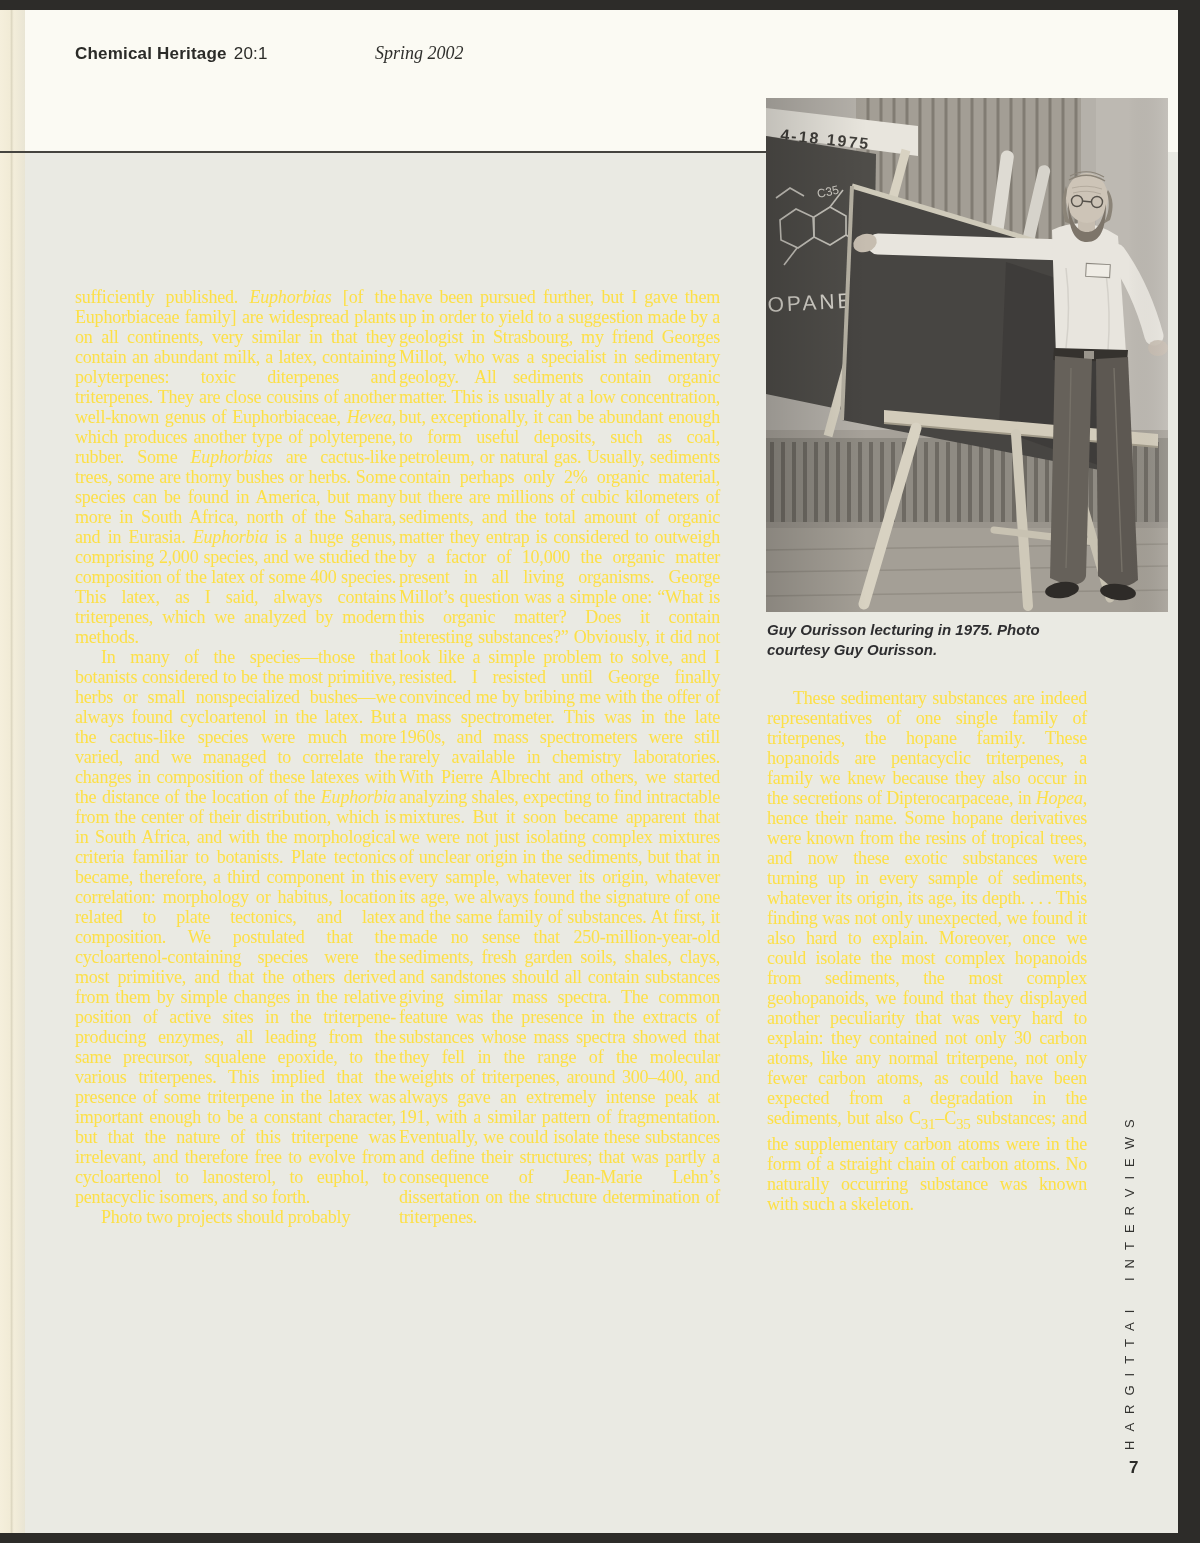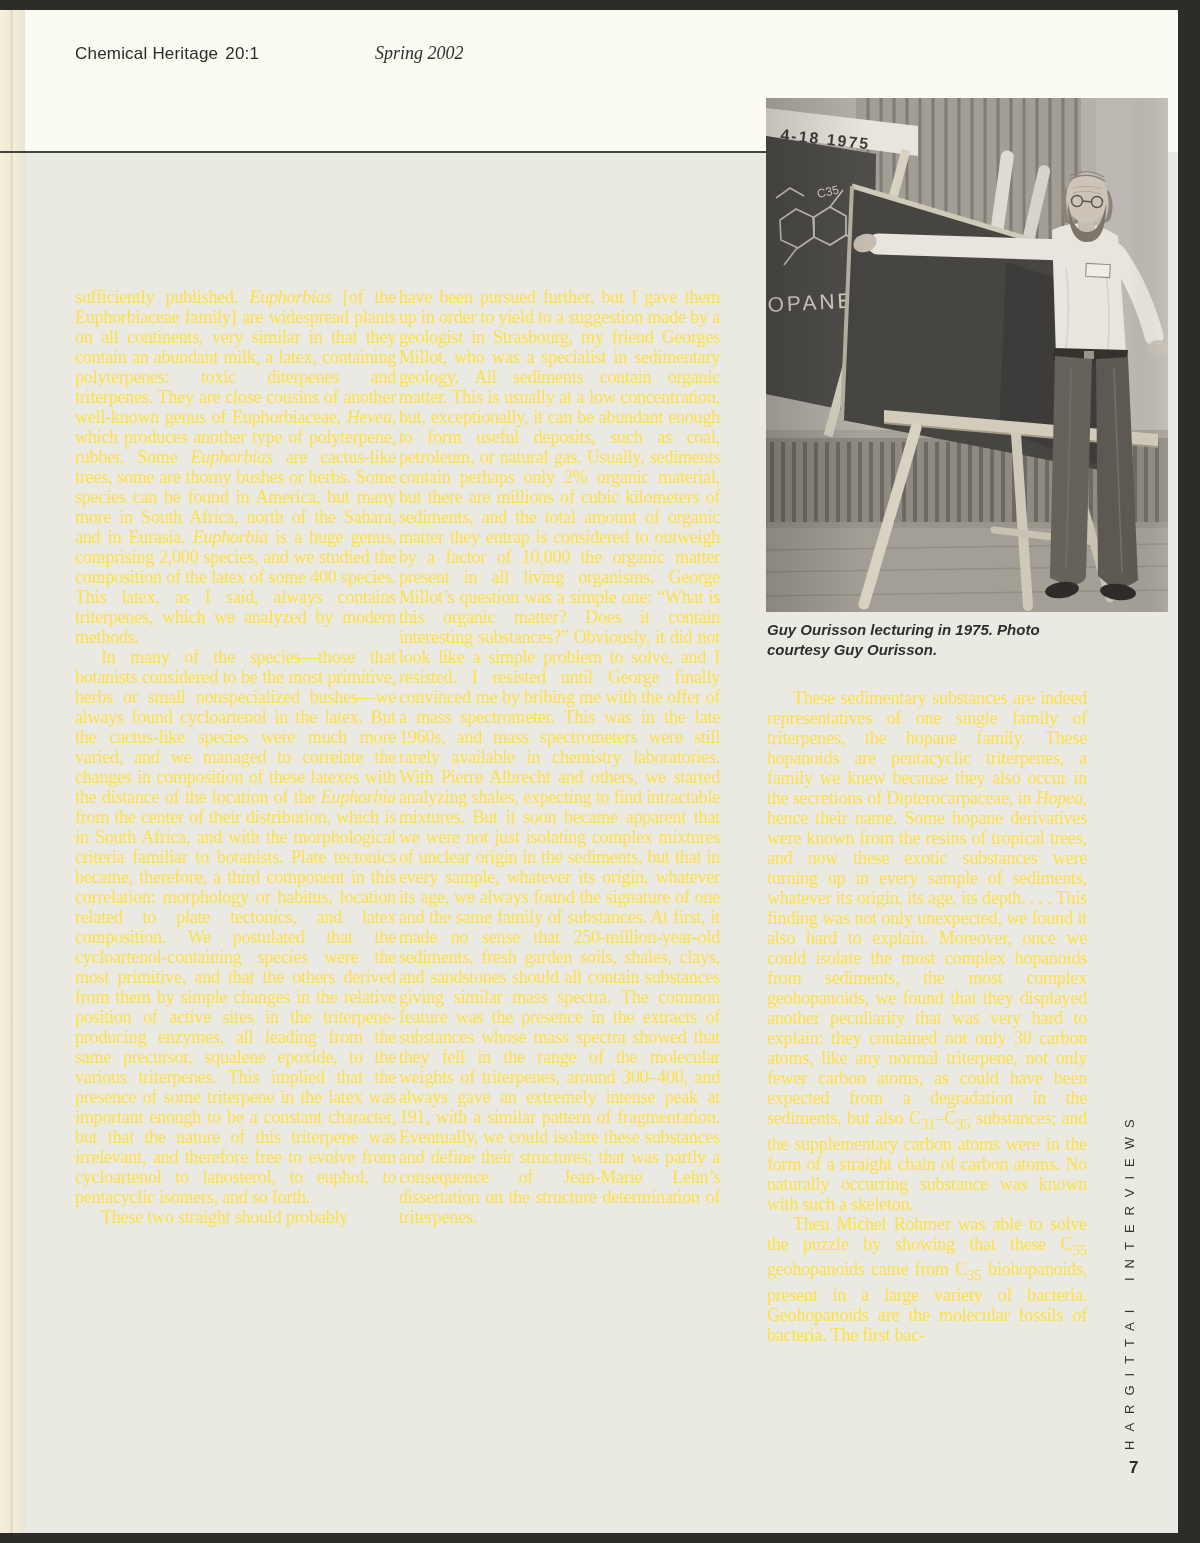--- a/index.html
+++ b/index.html
@@ -8,21 +8,21 @@
     background:#2d2c29;
     font-family:"Liberation Serif","DejaVu Serif",serif;
   }
   .header-area{position:absolute;left:0;top:10px;width:1178px;height:142px;background:#fbfaf3;}
   .main-area{position:absolute;left:0;top:152px;width:1178px;height:1381px;background:#eaeae3;}
   .spine{position:absolute;left:0;top:10px;width:25px;height:1523px;
     background:linear-gradient(90deg,#f5efdc 0%,#f1ebd6 40%,#ded8c2 46%,#f3edda 55%,#e9e5d4 100%);}
   .rule{position:absolute;left:0;top:151px;width:766px;height:2px;background:#45443f;}
   .journal-ref{position:absolute;left:75px;top:44px;font-family:"Liberation Sans",sans-serif;
     font-size:17px;color:#2b2b28;letter-spacing:.2px;}
-  .journal-ref .jb{font-weight:normal;margin-top:14px;}
+  .journal-ref .jb{font-weight:bold;margin-top:14px;}
   .journal-ref .jn{font-weight:normal;margin-left:7px;}
   .season{position:absolute;left:375px;top:43px;font-style:italic;font-size:18px;color:#2f2f2c;}
   .photo{position:absolute;left:766px;top:98px;width:402px;height:514px;background:#b5b1aa;}
   .photo svg{display:block;width:100%;height:100%;}
   .caption{position:absolute;left:767px;top:620px;width:322px;
     font-family:"Liberation Sans",sans-serif;font-weight:bold;font-style:italic;
     font-size:15px;line-height:19.5px;color:#2e2e30;}
   .col{position:absolute;width:321px;color:#fde047;font-size:18px;line-height:20px;
     letter-spacing:-0.2px;}
   #col1{left:75px;top:287px;}
@@ -220,26 +220,25 @@
       </linearGradient>
     </defs>
   </svg>
 </div>
 
 <div class="caption">Guy Ourisson lecturing in 1975. Photo courtesy Guy Ourisson.</div>
 
 <div id="col1" class="col">
   <p>sufficiently published. <i>Euphorbias</i> [of the Euphorbiaceae family] are widespread plants on all continents, very similar in that they contain an abundant milk, a latex, containing polyterpenes: toxic diterpenes and triterpenes. They are close cousins of another well-known genus of Euphorbiaceae, <i>Hevea</i>, which produces another type of polyterpene, rubber. Some <i>Euphorbias</i> are cactus-like trees, some are thorny bushes or herbs. Some species can be found in America, but many more in South Africa, north of the Sahara, and in Eurasia. <i>Euphorbia</i> is a huge genus, comprising 2,000 species, and we studied the composition of the latex of some 400 species. This latex, as I said, always contains triterpenes, which we analyzed by modern methods.</p>
   <p class="indent">In many of the species—those that botanists considered to be the most primitive, herbs or small nonspecialized bushes—we always found cycloartenol in the latex. But the cactus-like species were much more varied, and we managed to correlate the changes in composition of these latexes with the distance of the location of the <i>Euphorbia</i> from the center of their distribution, which is in South Africa, and with the morphological criteria familiar to botanists. Plate tectonics became, therefore, a third component in this correlation: morphology or habitus, location related to plate tectonics, and latex composition. We postulated that the cycloartenol-containing species were the most primitive, and that the others derived from them by simple changes in the relative position of active sites in the triterpene-producing enzymes, all leading from the same precursor, squalene epoxide, to the various triterpenes. This implied that the presence of some triterpene in the latex was important enough to be a constant character, but that the nature of this triterpene was irrelevant, and therefore free to evolve from cycloartenol to lanosterol, to euphol, to pentacyclic isomers, and so forth.</p>
-  <p class="indent">These two straight should probably</p>
+  <p class="indent">Photo two projects should probably</p>
 </div>
 
 <div id="col2" class="col">
   <p>have been pursued further, but I gave them up in order to yield to a suggestion made by a geologist in Strasbourg, my friend Georges Millot, who was a specialist in sedimentary geology. All sediments contain organic matter. This is usually at a low concentration, but, exceptionally, it can be abundant enough to form useful deposits, such as coal, petroleum, or natural gas. Usually, sediments contain perhaps only 2% organic material, but there are millions of cubic kilometers of sediments, and the total amount of organic matter they entrap is considered to outweigh by a factor of 10,000 the organic matter present in all living organisms. George Millot’s question was a simple one: “What is this organic matter? Does it contain interesting substances?” Obviously, it did not look like a simple problem to solve, and I resisted. I resisted until George finally convinced me by bribing me with the offer of a mass spectrometer. This was in the late 1960s, and mass spectrometers were still rarely available in chemistry laboratories. With Pierre Albrecht and others, we started analyzing shales, expecting to find intractable mixtures. But it soon became apparent that we were not just isolating complex mixtures of unclear origin in the sediments, but that in every sample, whatever its origin, whatever its age, we always found the signature of one and the same family of substances. At first, it made no sense that 250-million-year-old sediments, fresh garden soils, shales, clays, and sandstones should all contain substances giving similar mass spectra. The common feature was the presence in the extracts of substances whose mass spectra showed that they fell in the range of the molecular weights of triterpenes, around 300–400, and always gave an extremely intense peak at 191, with a similar pattern of fragmentation. Eventually, we could isolate these substances and define their structures; that was partly a consequence of Jean-Marie Lehn’s dissertation on the structure determination of triterpenes.</p>
 </div>
 
 <div id="col3" class="col">
   <p class="indent">These sedimentary substances are indeed representatives of one single family of triterpenes, the hopane family. These hopanoids are pentacyclic triterpenes, a family we knew because they also occur in the secretions of Dipterocarpaceae, in <i>Hopea</i>, hence their name. Some hopane derivatives were known from the resins of tropical trees, and now these exotic substances were turning up in every sample of sediments, whatever its origin, its age, its depth. . . . This finding was not only unexpected, we found it also hard to explain. Moreover, once we could isolate the most complex hopanoids from sediments, the most complex geohopanoids, we found that they displayed another peculiarity that was very hard to explain: they contained not only 30 carbon atoms, like any normal triterpene, not only fewer carbon atoms, as could have been expected from a degradation in the sediments, but also C<sub>31</sub>–C<sub>35</sub> substances; and the supplementary carbon atoms were in the form of a straight chain of carbon atoms. No naturally occurring substance was known with such a skeleton.</p>
-  <p class="indent">Then Michel Rohmer was able to solve the puzzle by showing that these C<sub>35</sub> geohopanoids came from C<sub>35</sub> biohopanoids, present in a large variety of bacteria. Geohopanoids are the molecular fossils of bacteria. The first bac-</p>
 </div>
 
 <div class="vlabel">HARGITTAI INTERVIEWS</div>
 <div class="pnum">7</div>
 
 </body></html>

